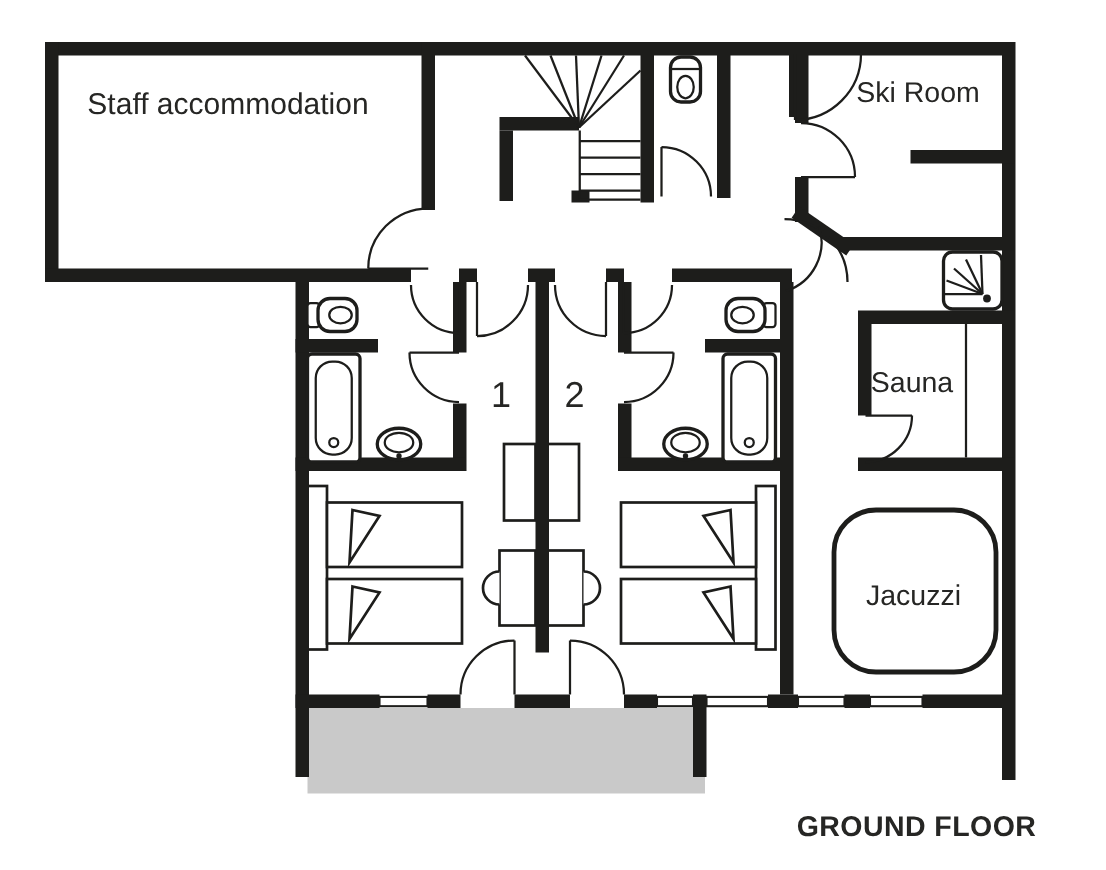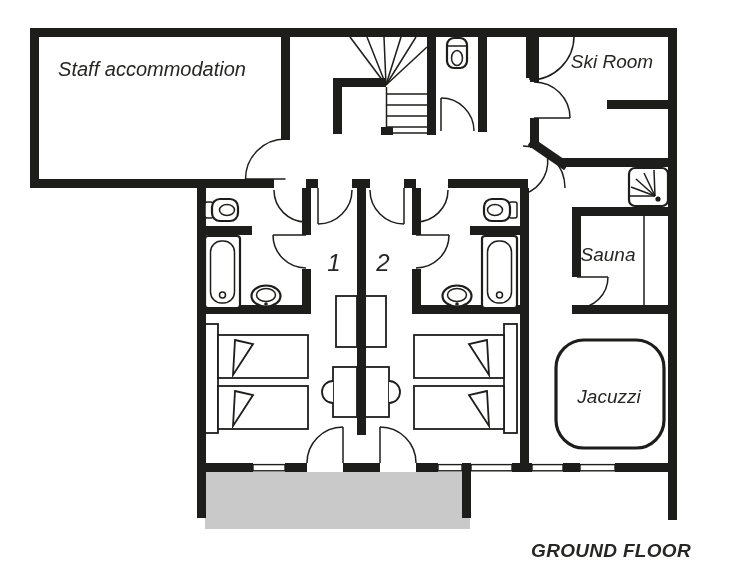--- a/index.html
+++ b/index.html
@@ -1,21 +1,20 @@
 <!DOCTYPE html>
 <html style="--wall: #1d1d1b; --terrace: #c9c9c9; --background: #ffffff;"><head>
 <meta charset="utf-8">
 <style>
   html,body { margin:0; padding:0; background:#ffffff; }
   .stage {
     width:709px; height:580px; position:relative;
     background: var(--background,#ffffff);
     font-family:"Liberation Sans", sans-serif;
     overflow:hidden;
-    font-style:italic;
   }
   svg { display:block; width:737px; height:580px; }
   .wall   { fill: var(--wall,#1d1d1b); }
   .wline  { stroke: var(--wall,#1d1d1b); stroke-width:9; stroke-linecap:square; }
   .thin   { stroke: var(--wall,#1d1d1b); stroke-width:1.5; fill:none; }
   .door   { stroke: var(--wall,#1d1d1b); stroke-width:1.5; fill:none; }
   .fix    { stroke: var(--wall,#1d1d1b); stroke-width:2.2; fill: var(--background,#ffffff); }
   .fixthin{ stroke: var(--wall,#1d1d1b); stroke-width:1.5; fill: var(--background,#ffffff); }
   .furn   { stroke: var(--wall,#1d1d1b); stroke-width:1.8; fill: var(--background,#ffffff); }
   .dot    { fill: var(--wall,#1d1d1b); }

